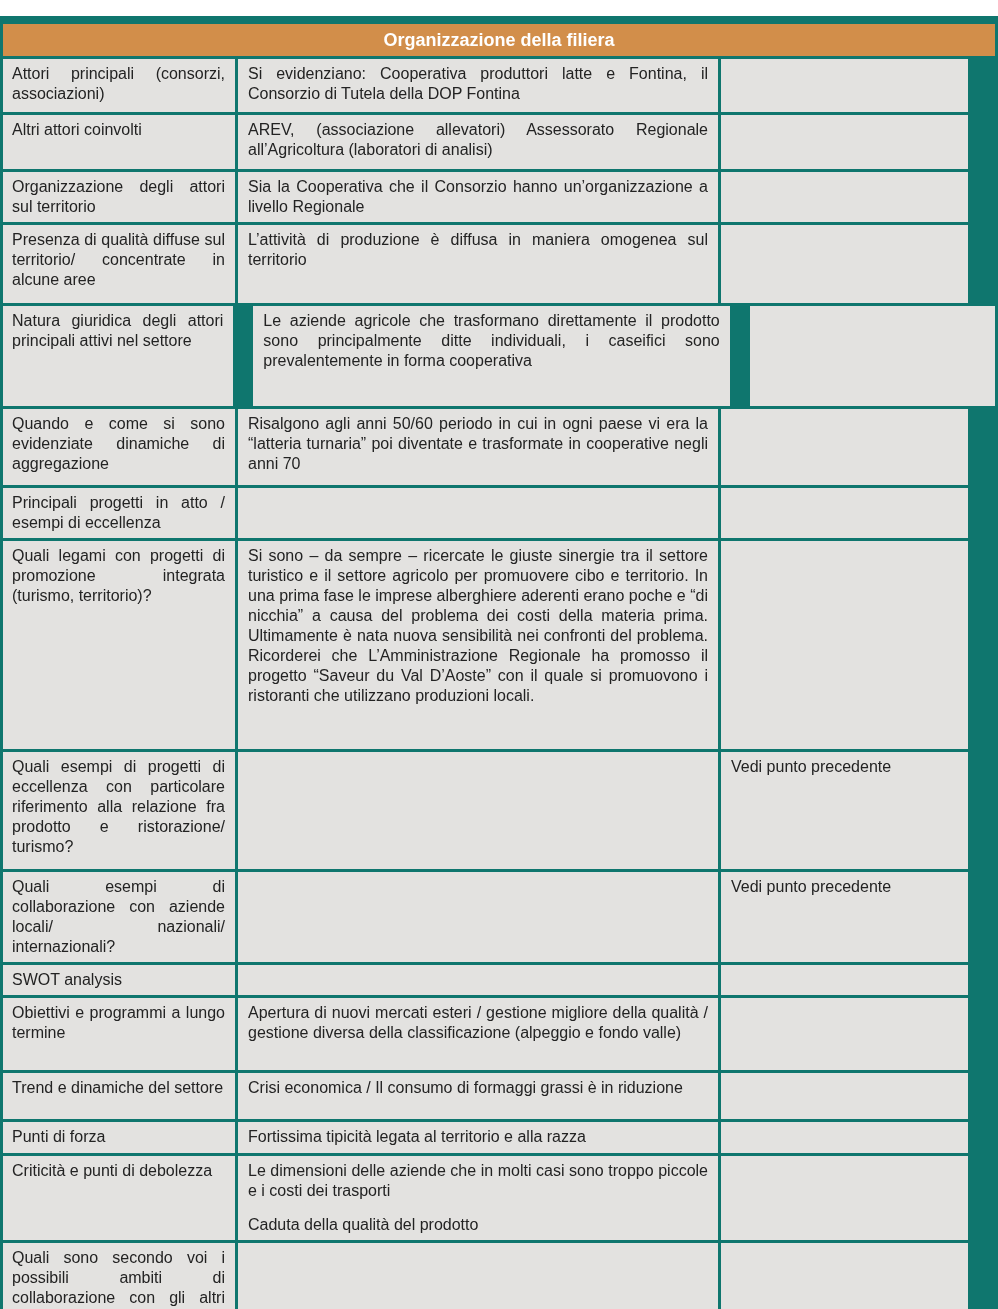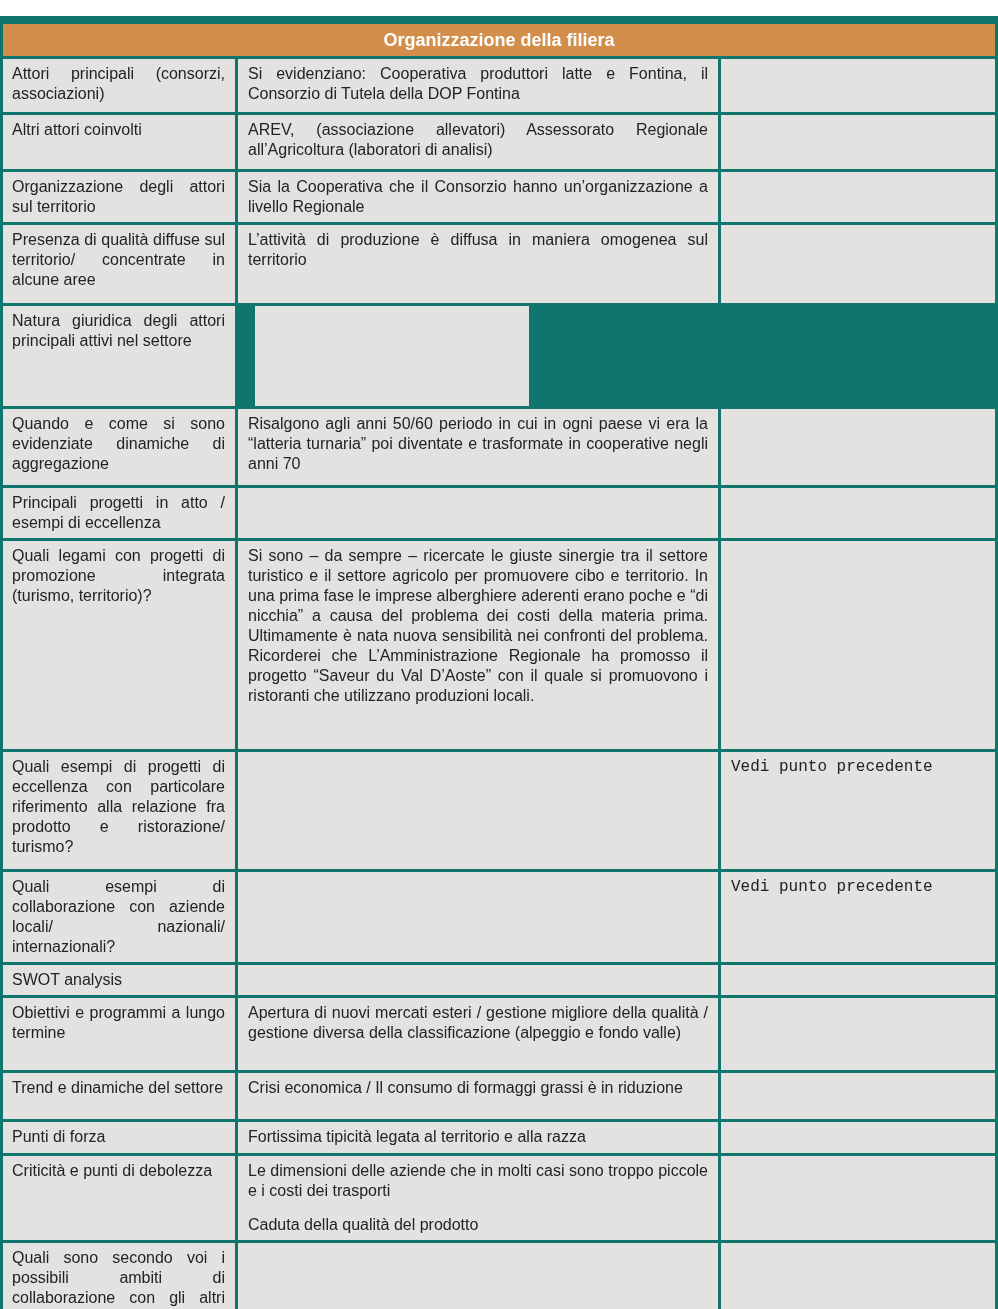--- a/index.html
+++ b/index.html
@@ -32,21 +32,21 @@
   }
   .cell {
     background: #E3E2E0;
     box-sizing: border-box;
     padding: 5px 10px;
     font-size: 16px;
     line-height: 20px;
   }
   .c1 { width: 232px; text-align: justify; padding-left: 9px; }
   .c2 { width: 480px; text-align: justify; }
-  .c3 { width: 274px; font-family: Liberation Mono, monospace; }
+  .c3 { width: 247px; }
   .para2 { margin-top: 14px; }
   
   .r1  { min-height: 53px; }
   .r2  { min-height: 54px; }
   .r3  { min-height: 46px; }
   .r4  { min-height: 78px; }
   .r5  { min-height: 100px; gap: 20px; }
   .r6  { min-height: 76px; }
   .r7  { min-height: 47px; }
   .r8  { min-height: 208px; }
@@ -85,20 +85,21 @@
   </div>
 
   <div class="row r4">
     <div class="cell c1">Presenza di qualità diffuse sul territorio/ concentrate in alcune aree</div>
     <div class="cell c2">L’attività di produzione è diffusa in maniera omogenea sul territorio</div>
     <div class="cell c3"></div>
   </div>
 
   <div class="row r5">
     <div class="cell c1">Natura giuridica degli attori principali attivi nel settore</div>
+    <div class="cell c2">Le aziende agricole che trasformano direttamente il prodotto sono principalmente ditte individuali, i caseifici sono prevalentemente in forma cooperativa</div>
     <div class="cell c3"></div>
   </div>
 
   <div class="row r6">
     <div class="cell c1">Quando e come si sono evidenziate dinamiche di aggregazione</div>
     <div class="cell c2">Risalgono agli anni 50/60 periodo in cui in ogni paese vi era la “latteria turnaria” poi diventate e trasformate in cooperative negli anni 70</div>
     <div class="cell c3"></div>
   </div>
 
   <div class="row r7">

